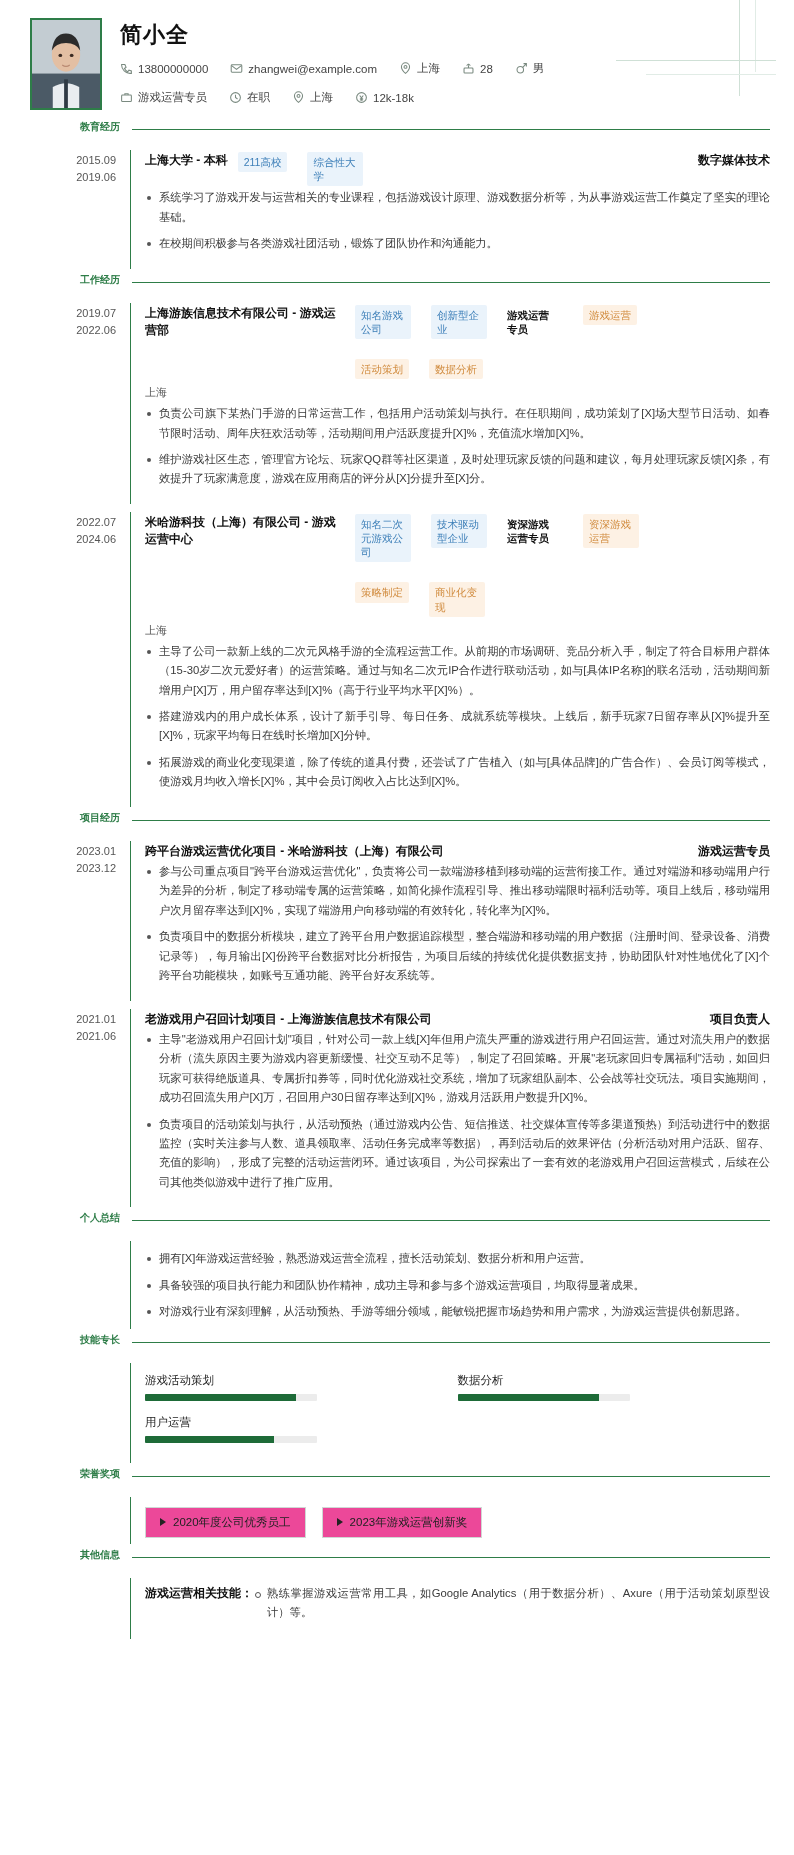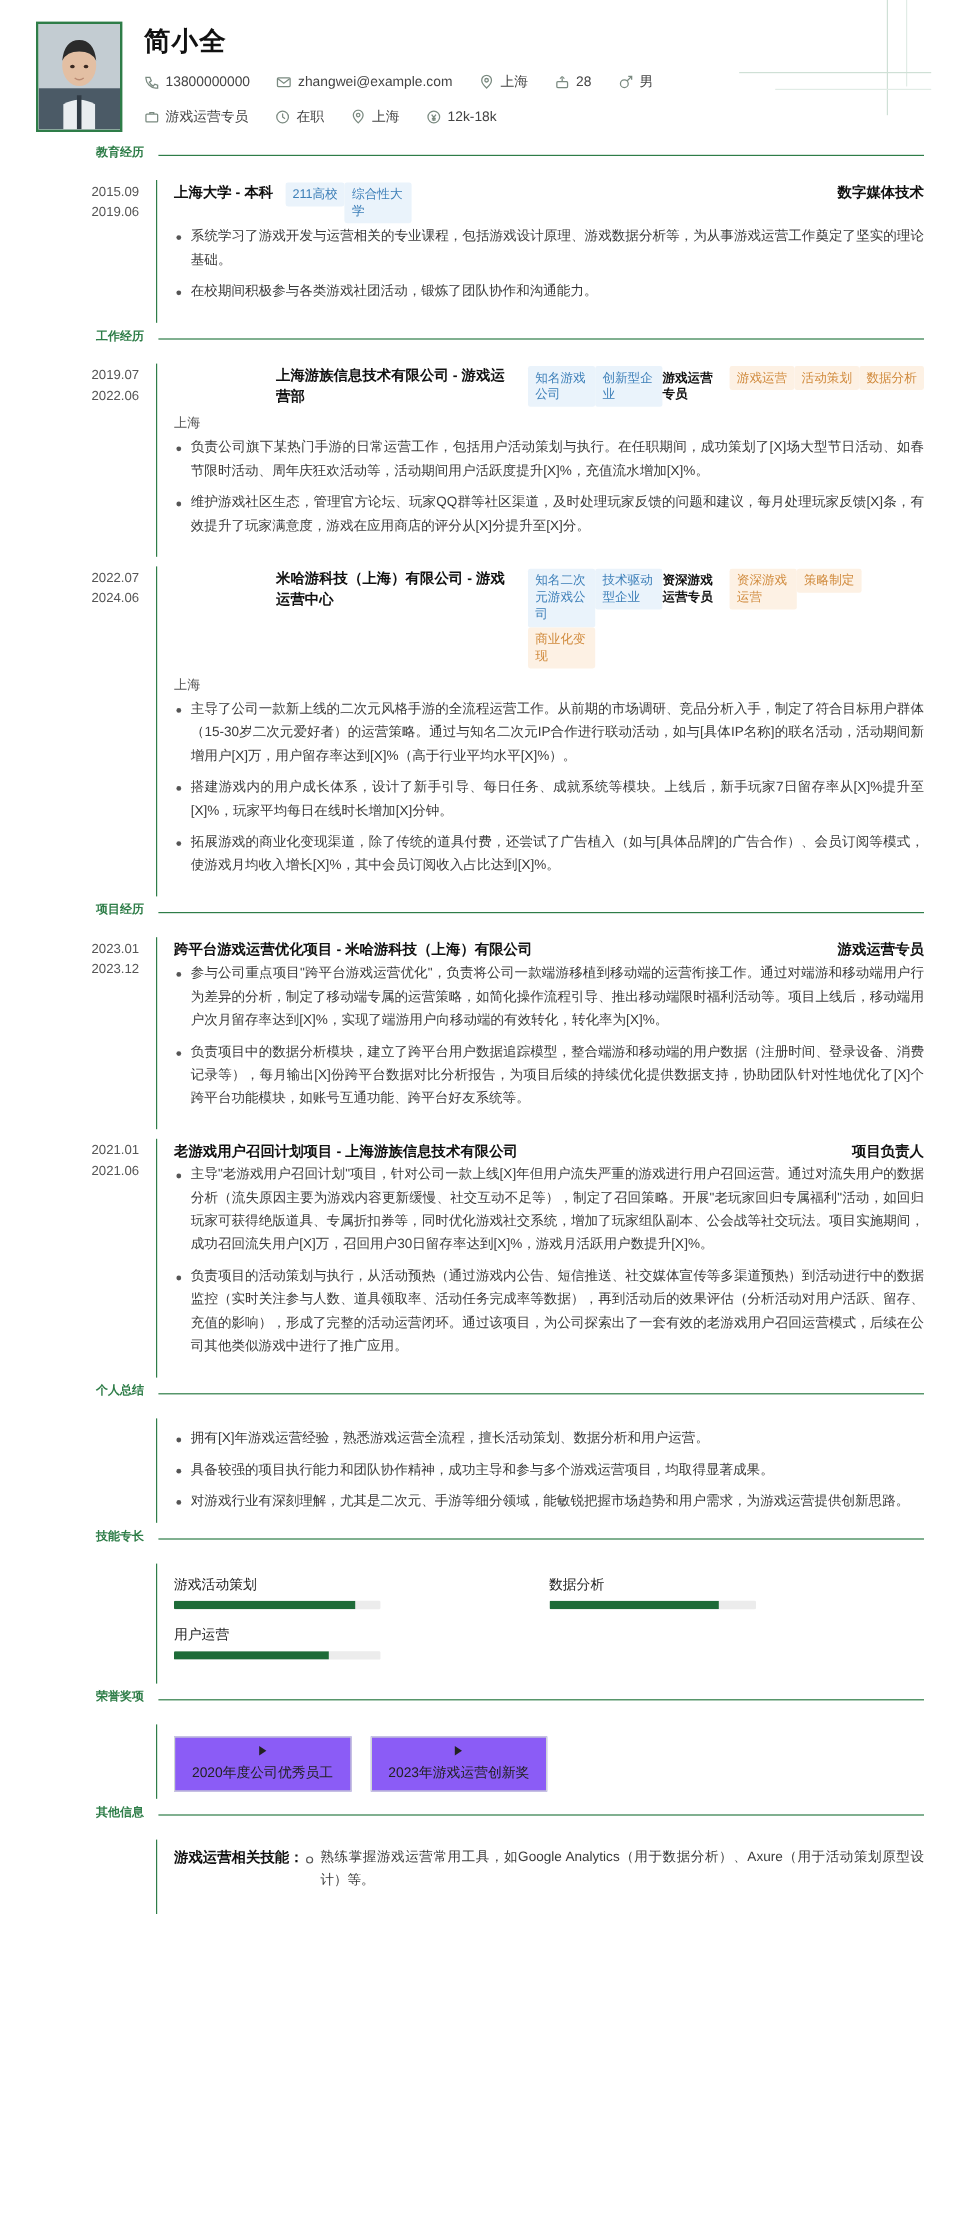--- a/index.html
+++ b/index.html
@@ -44,25 +44,25 @@
     position: absolute; left: 0; top: 0; width: 130px; text-align: right;
     padding-right: 10px; font-size: 10px; font-weight: bold; color: #2e7d48;
   }
   .sec-line { position: absolute; left: 132px; right: 24px; top: 9px; height: 1px; background: #2e7d48; }
 
   .row { display: flex; padding: 4px 24px 4px 0; }
   .col-date { width: 130px; flex: 0 0 130px; text-align: right; padding-right: 14px; color: #555; font-size: 11px; line-height: 1.55; padding-top: 2px; }
   .col-body { flex: 1; padding-left: 14px; border-left: 1px solid #2e7d48; position: relative; }
 
   .entry { padding: 2px 0 8px 0; }
-  .entry-head { display: flex; align-items: flex-start; justify-content: flex-end; }
+  .entry-head { display: flex; align-items: flex-start; }
   .entry-title { font-weight: bold; color: #111; font-size: 12px; line-height: 1.45; max-width: 200px; }
   .entry-title.wide { max-width: 420px; }
   .entry-right { margin-left: auto; font-weight: bold; color: #111; font-size: 12px; white-space: nowrap; padding-left: 10px; }
-  .tags { display: flex; flex-wrap: wrap; gap: 0; margin-left: 10px; align-items: flex-start; max-width: 330px; }
+  .tags { display: flex; flex-wrap: wrap; gap: 20px; margin-left: 10px; align-items: flex-start; max-width: 330px; }
   .tag { font-size: 10.5px; padding: 3px 6px; line-height: 1.35; border-radius: 2px; max-width: 56px; }
   .tag.blue { background: #eaf3fb; color: #3d7fb8; }
   .tag.orange { background: #fdf1e4; color: #d08a3c; }
   .tag.plain { background: transparent; color: #111; font-weight: bold; padding-left: 0; }
 
   .sub { color: #555; font-size: 11px; margin: 6px 0 4px 0; }
   ul.bul { list-style: none; margin: 2px 0 0 0; padding: 0; }
   ul.bul > li { position: relative; padding-left: 14px; margin-bottom: 7px; line-height: 1.72; color: #3a3a3a; font-size: 11.3px; text-align: justify; }
   ul.bul > li::before { content: ""; position: absolute; left: 2px; top: 8px; width: 4px; height: 4px; background: #555; border-radius: 50%; }
 
@@ -70,21 +70,21 @@
   .skill-grid { display: flex; flex-wrap: wrap; padding: 10px 0 6px 0; }
   .skill { width: 50%; margin-bottom: 14px; }
   .skill-name { font-size: 11.5px; color: #222; margin-bottom: 6px; }
   .skill-bar { width: 172px; height: 7px; background: #ececec; border-radius: 1px; overflow: hidden; }
   .skill-fill { height: 100%; background: #1e6b38; }
 
   
   .honors { display: flex; gap: 16px; padding: 10px 0 6px 0; }
   .honor {
     border: 1px solid #cfd8d4; padding: 7px 14px; font-size: 11.5px; color: #222;
-    display: flex; align-items: center; gap: 7px; background: #8b5cf6; flex-direction: column;
+    display: flex; align-items: center; gap: 7px; background: #ec4899;
   }
   .honor .tri { width: 0; height: 0; border-left: 6px solid #222; border-top: 4px solid transparent; border-bottom: 4px solid transparent; }
 
   
   .other-block { padding: 6px 0 10px 0; }
   .other-wrap { display: flex; }
   .other-label { font-weight: bold; color: #111; font-size: 12px; white-space: nowrap; padding-top: 1px; }
   .other-list { flex: 1; }
   .other-list ul { list-style: none; margin: 0; padding: 0; }
   .other-list li { position: relative; padding-left: 14px; margin-bottom: 7px; line-height: 1.72; font-size: 11.3px; color: #3a3a3a; text-align: justify; }
@@ -348,21 +348,21 @@
     <div class="sec-head">
       <div class="sec-title">个人总结</div>
       <div class="sec-line"></div>
     </div>
     <div class="row">
       <div class="col-date"></div>
       <div class="col-body">
         <ul class="bul" style="padding-top:6px">
           <li>拥有[X]年游戏运营经验，熟悉游戏运营全流程，擅长活动策划、数据分析和用户运营。</li>
           <li>具备较强的项目执行能力和团队协作精神，成功主导和参与多个游戏运营项目，均取得显著成果。</li>
-          <li>对游戏行业有深刻理解，尤其是二次元、手游等细分领域，能敏锐把握市场趋势和用户需求，为游戏运营提供创新思路。</li>
+          <li>对游戏行业有深刻理解，从活动预热、手游等细分领域，能敏锐把握市场趋势和用户需求，为游戏运营提供创新思路。</li>
         </ul>
       </div>
     </div>
   </div>
 
   <div class="section">
     <div class="sec-head">
       <div class="sec-title">技能专长</div>
       <div class="sec-line"></div>
     </div>

